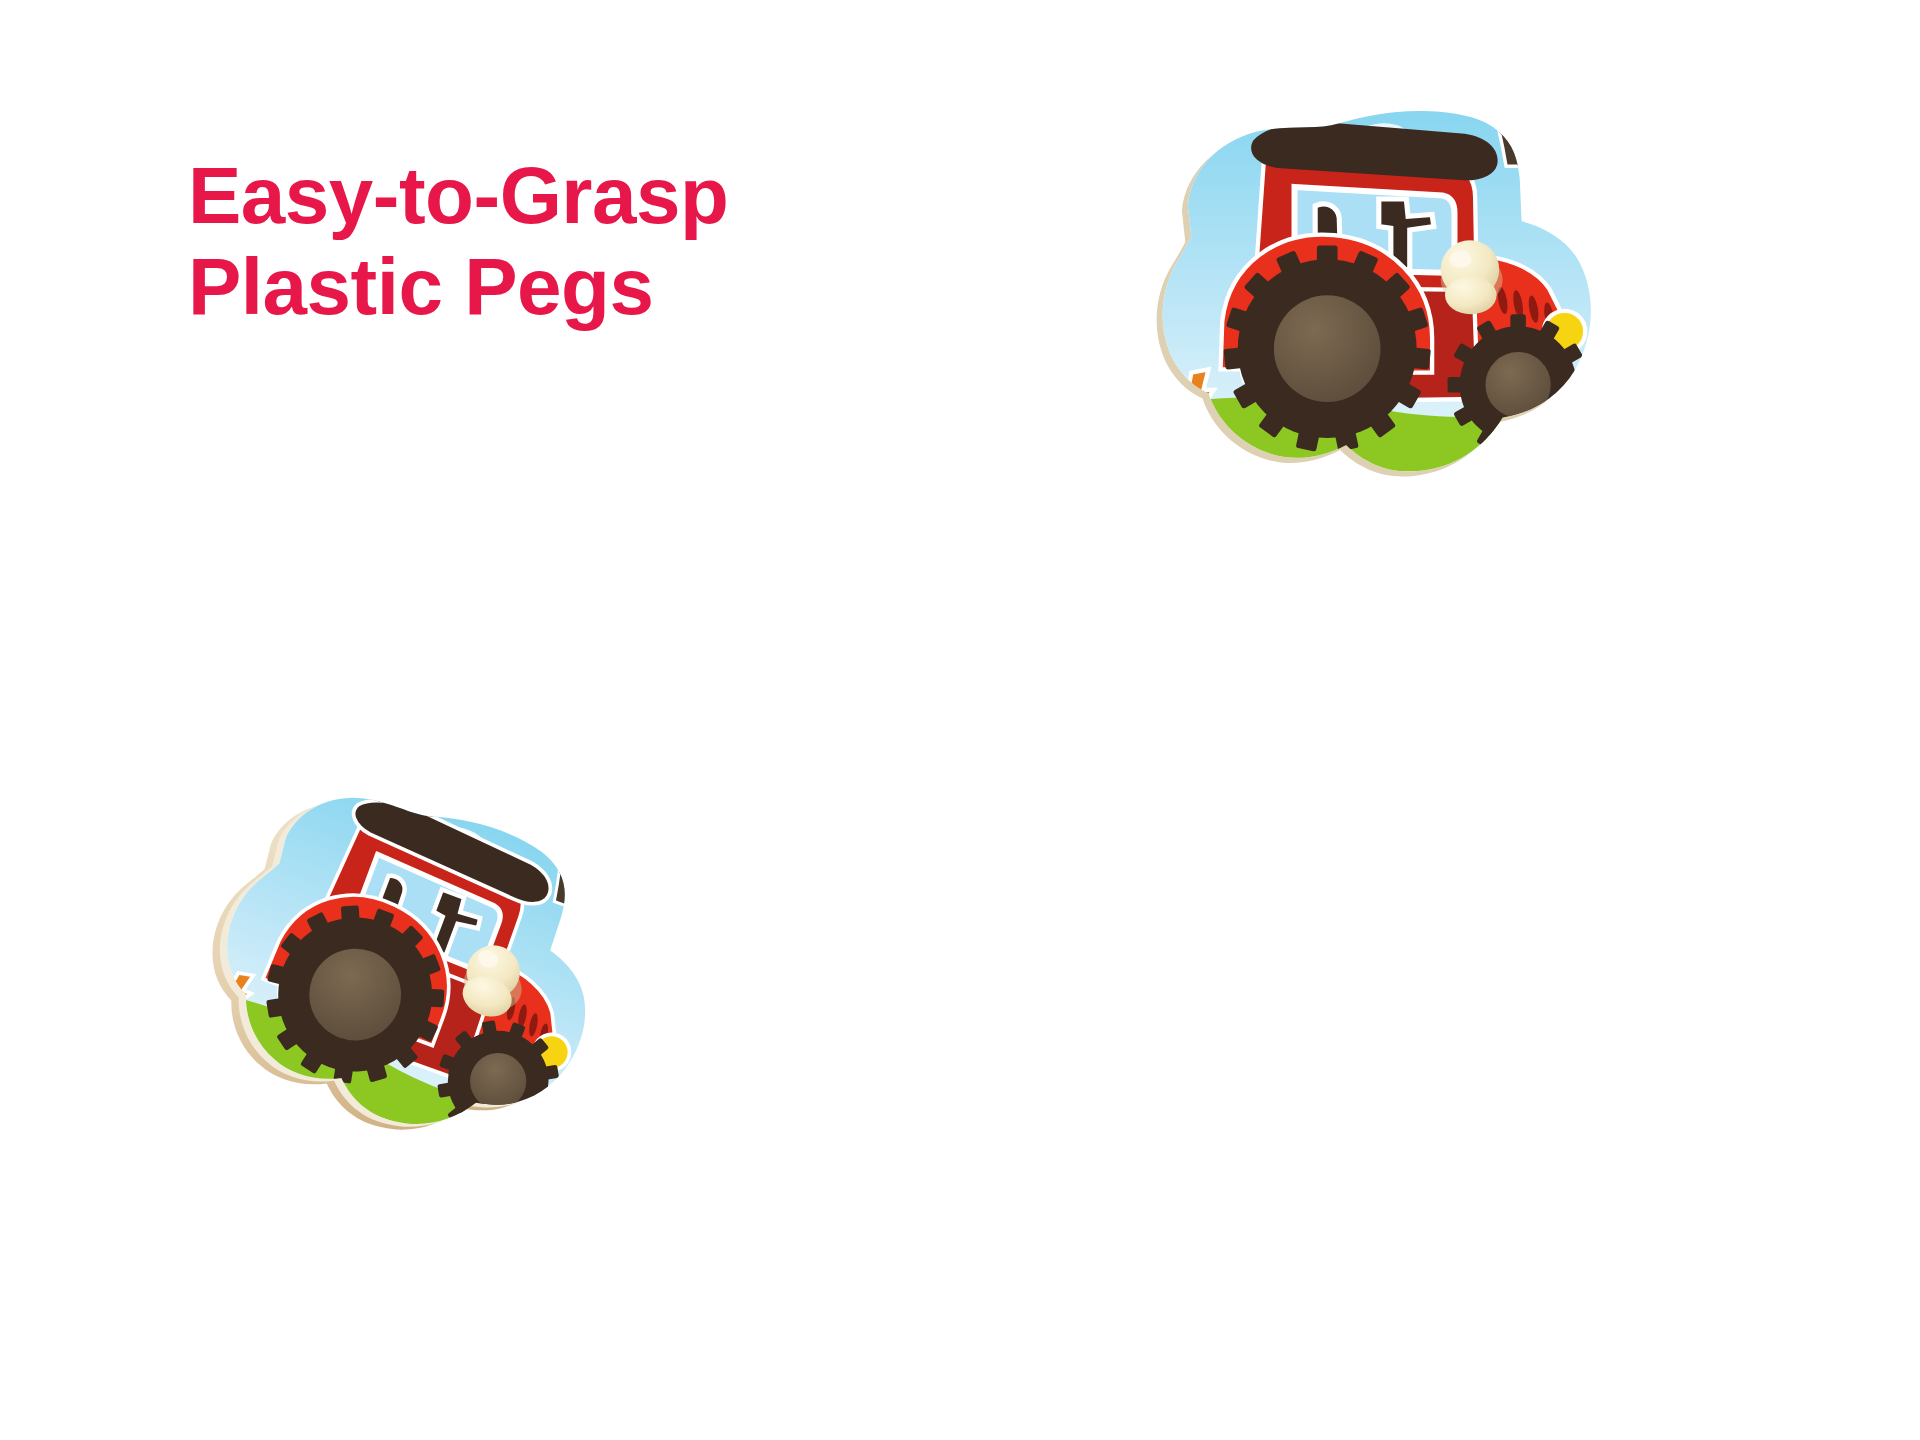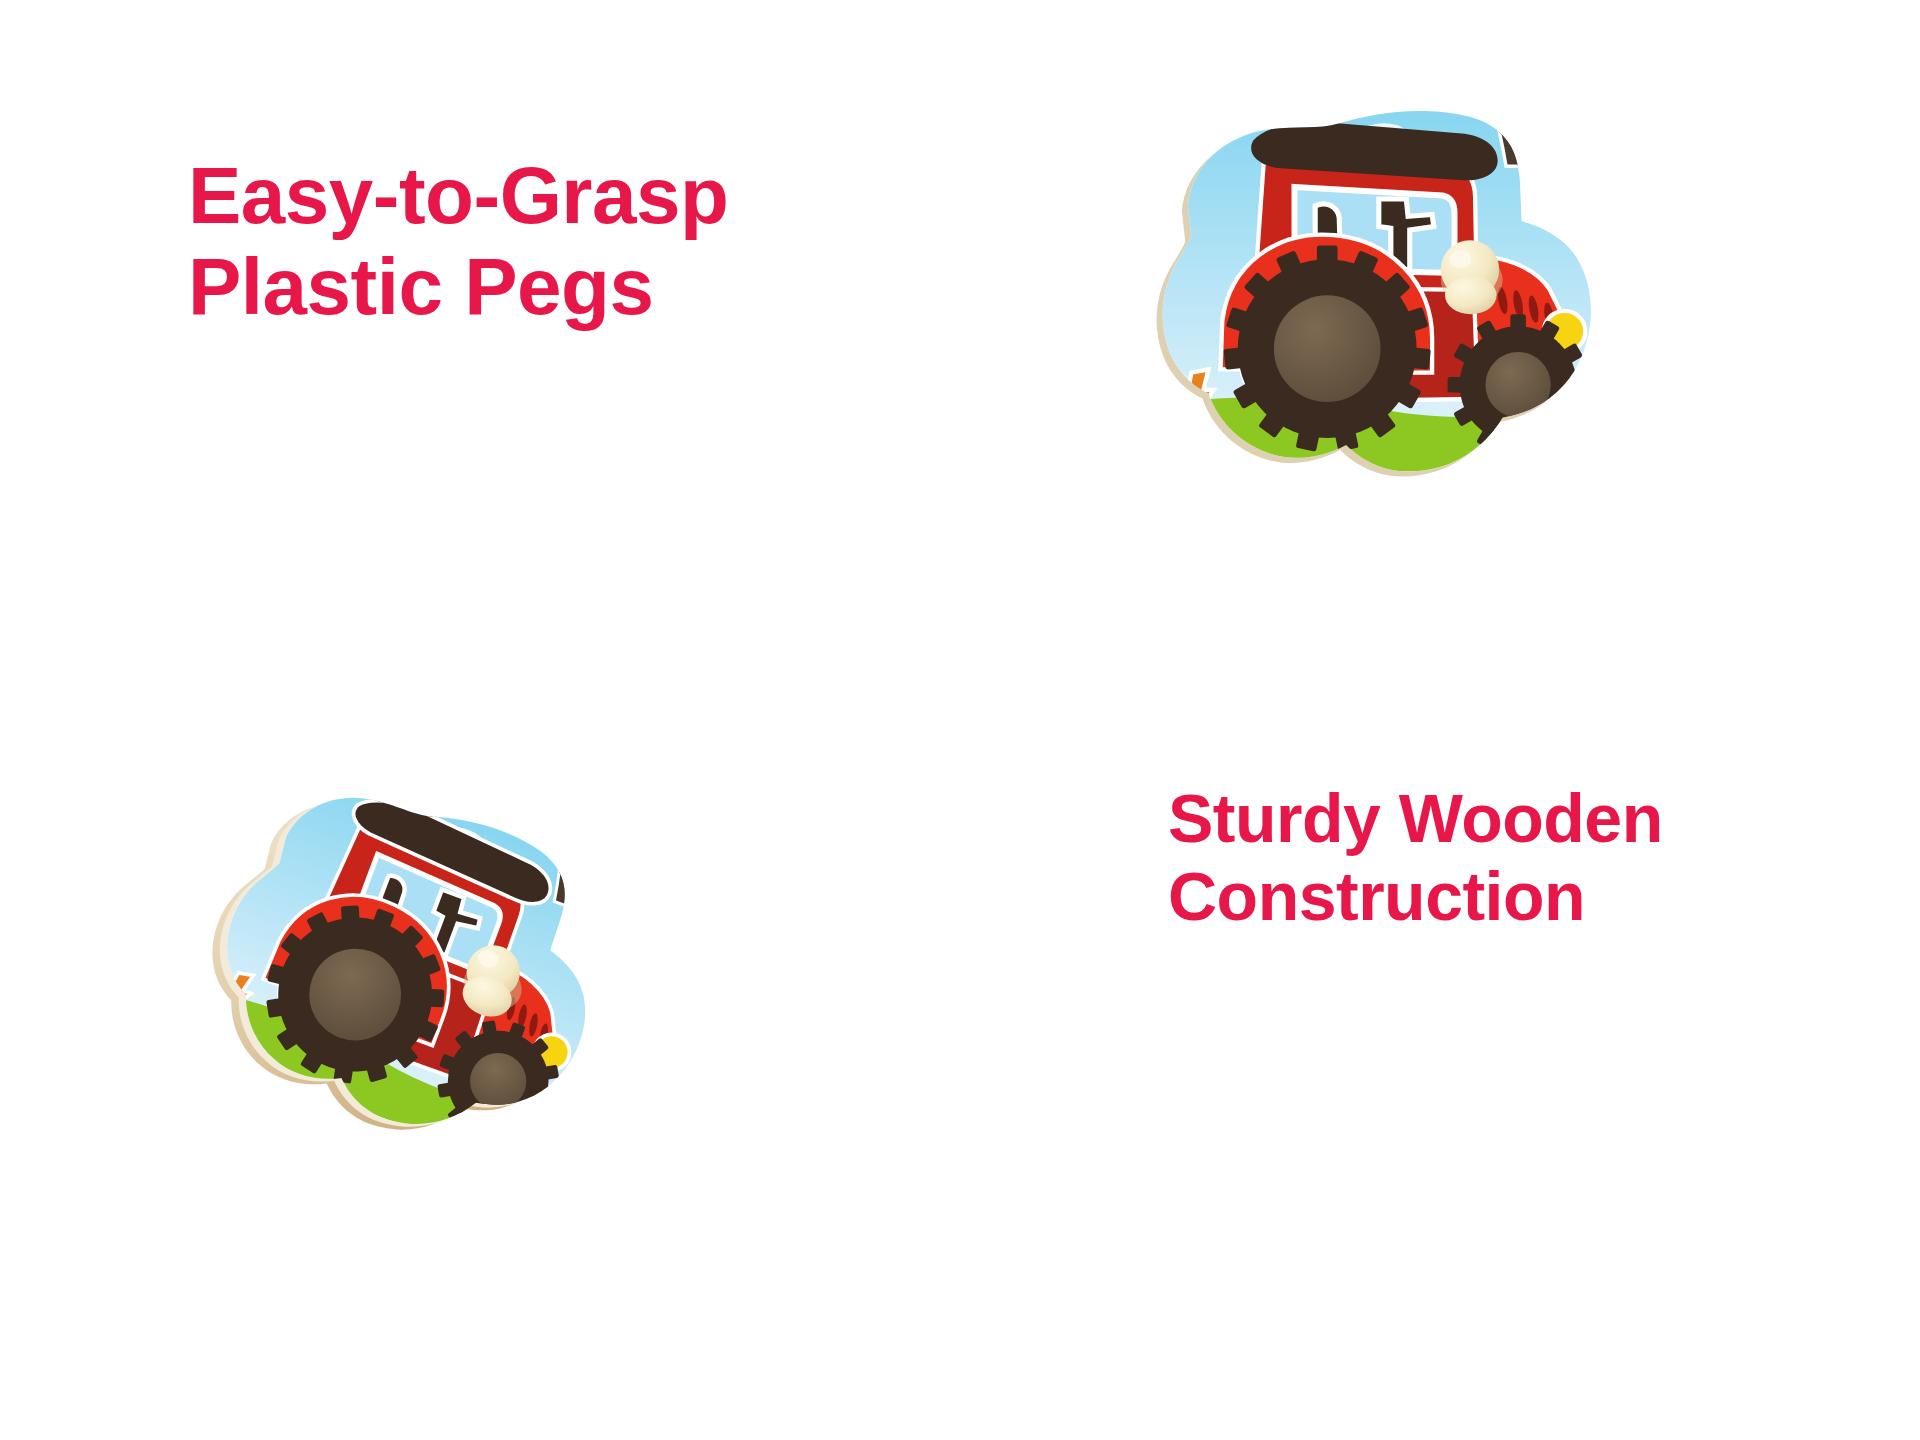--- a/index.html
+++ b/index.html
@@ -72,22 +72,20 @@
   }
 </style>
 </head>
 <body>
 
 <div id="stage">
 
   <div class="feature-text" id="text-easy-grasp">Easy-to-Grasp
 Plastic Pegs</div>
 
-  <div class="feature-text" id="text-sturdy-wooden">Sturdy Wooden
-Construction</div>
 
 
   <div class="tractor-piece" id="tractor-piece-top">
     <svg viewBox="0 0 620 530" xmlns="http://www.w3.org/2000/svg">
       <defs>
         <linearGradient id="skyA" x1="0" y1="0" x2="0" y2="1">
           <stop offset="0%" stop-color="#86d5f0"></stop>
           <stop offset="55%" stop-color="#bfe7f7"></stop>
           <stop offset="100%" stop-color="#eef8fc"></stop>
         </linearGradient>

